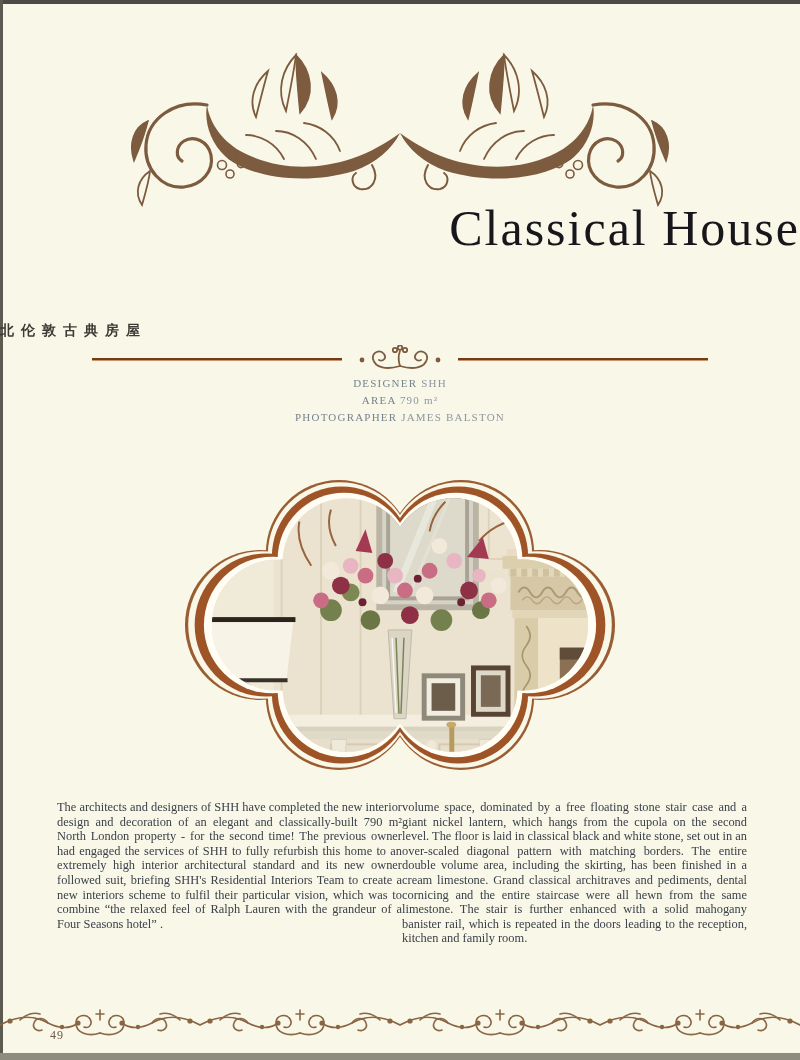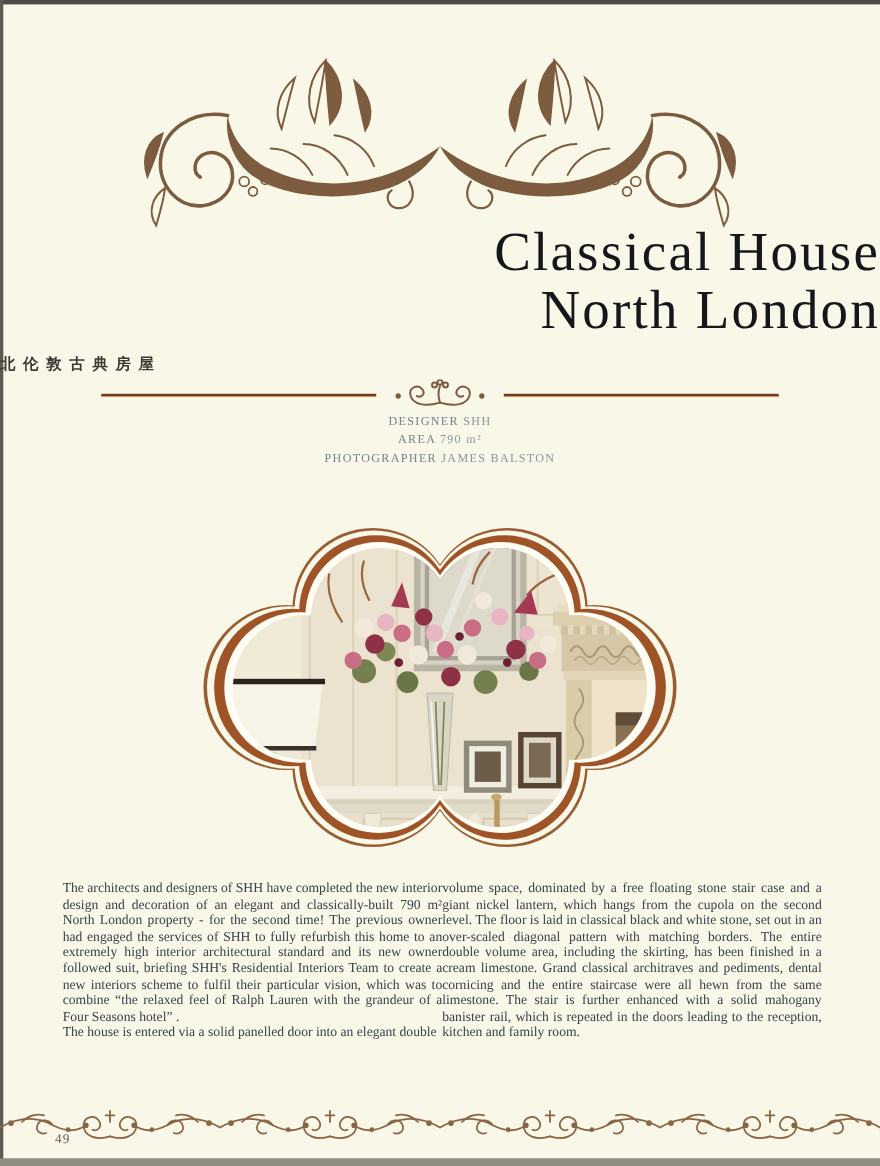--- a/index.html
+++ b/index.html
@@ -91,21 +91,20 @@
       <path d="M 252,78 C 266,84 272,100 266,118 C 260,104 255,90 252,78 Z" fill="#7d5b3e" stroke-width="1.4"></path>
       <path d="M 250,128 C 262,136 266,150 258,162 C 254,148 251,138 250,128 Z" fill="none" stroke-width="1.8"></path>
       <path d="M 28,122 C 20,136 28,148 40,146 C 48,144 50,134 44,130" stroke-width="2"></path>
     </g>
     <use href="#halfR" transform="translate(270,0) scale(-1,1) translate(-270,0)"></use>
   </svg>
 
 
   <div class="title">
     <div>Classical House</div>
-    <div>North London</div>
   </div>
 
   <div class="subtitle-cn">北伦敦古典房屋</div>
 
   <div class="divider">
     <div class="rule"></div>
     <svg width="104" height="28" viewBox="0 0 104 28" fill="none" stroke="#7d5b3e" stroke-width="1.8" stroke-linecap="round">
       <path d="M 52,21 C 39,25 27,23 25,14 C 24,7 32,4 36,9 C 39,13 35,17 31,15"></path>
       <path d="M 52,21 C 65,25 77,23 79,14 C 80,7 72,4 68,9 C 65,13 69,17 73,15"></path>
       <path d="M 52,21 C 50,15 50,11 52,6"></path>
@@ -288,21 +287,20 @@
       <ellipse cx="252" cy="292" rx="7" ry="13" fill="#efe9db"></ellipse>
       <circle cx="252" cy="277" r="5" fill="#efe9db"></circle>
       <rect x="270" y="258" width="5" height="45" fill="#b99a5e"></rect>
       <ellipse cx="272" cy="256" rx="5" ry="3" fill="#c7a96b"></ellipse>
     </g>
   </svg>
 
   <div class="columns">
     <div class="col">
       <p>The architects and designers of SHH have completed the new interior design and decoration of an elegant and classically-built 790 m² North London property - for the second time! The previous owner had engaged the services of SHH to fully refurbish this home to an extremely high interior architectural standard and its new owner followed suit, briefing SHH's Residential Interiors Team to create a new interiors scheme to fulfil their particular vision, which was to combine “the relaxed feel of Ralph Lauren with the grandeur of a Four Seasons hotel” .</p>
-      <p>The house is entered via a solid panelled door into an elegant double</p>
     </div>
     <div class="col">
       <p>volume space, dominated by a free floating stone stair case and a giant nickel lantern, which hangs from the cupola on the second level. The floor is laid in classical black and white stone, set out in an over-scaled diagonal pattern with matching borders. The entire double volume area, including the skirting, has been finished in a cream limestone. Grand classical architraves and pediments, dental cornicing and the entire staircase were all hewn from the same limestone. The stair is further enhanced with a solid mahogany banister rail, which is repeated in the doors leading to the reception, kitchen and family room.</p>
     </div>
   </div>
 
   <div class="footer-border">
     <svg width="200" height="36" viewBox="0 0 200 34" fill="none" stroke="#8a6543" stroke-width="1.6" stroke-linecap="round">
       <path d="M 0,18 C 18,8 34,8 48,16 C 60,22 70,22 78,16"></path>
       <path d="M 200,18 C 182,8 166,8 152,16 C 140,22 130,22 122,16"></path>

